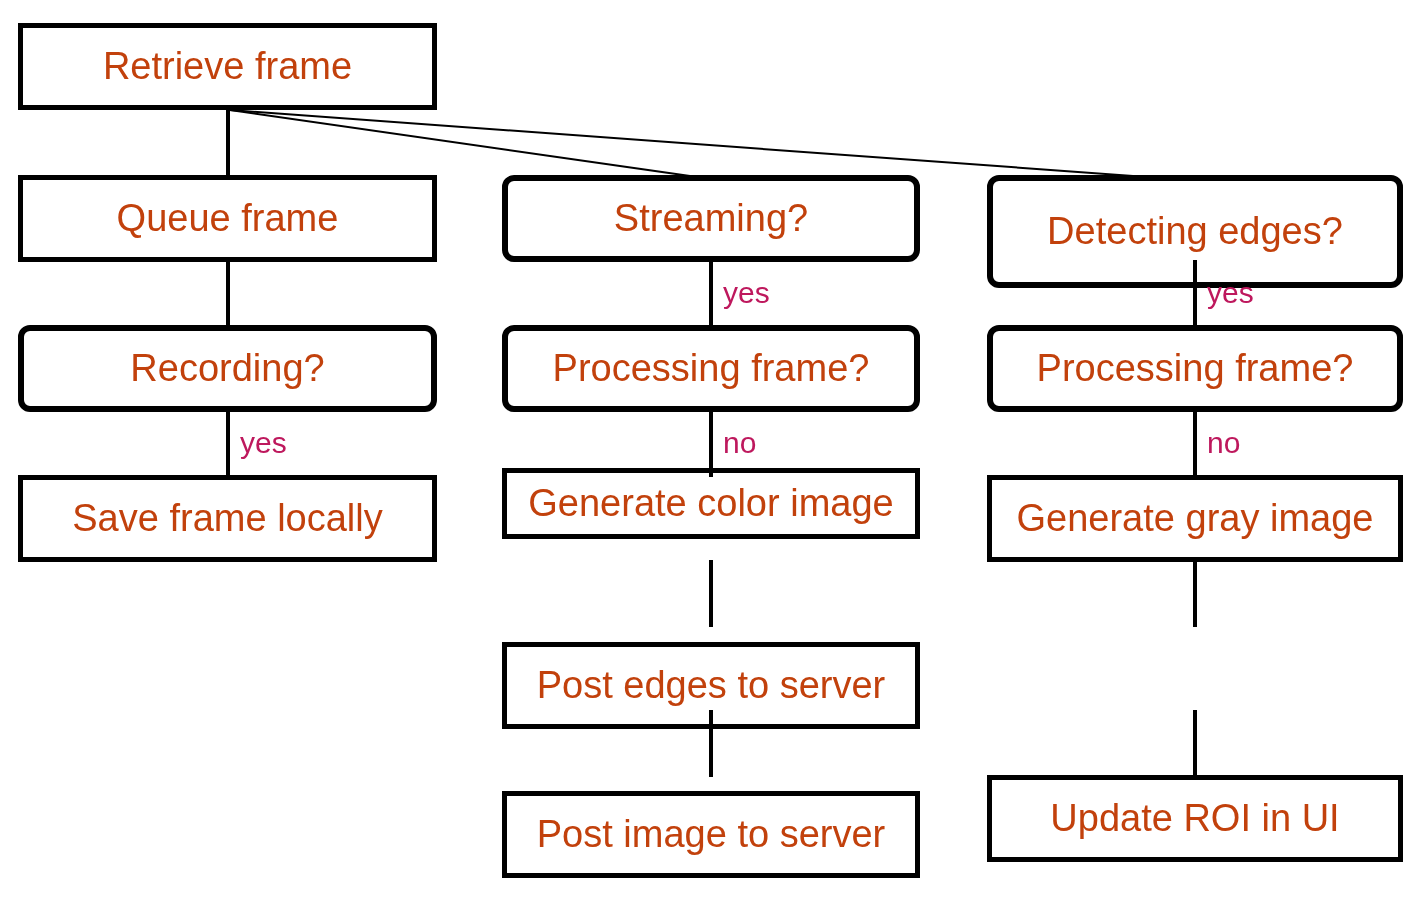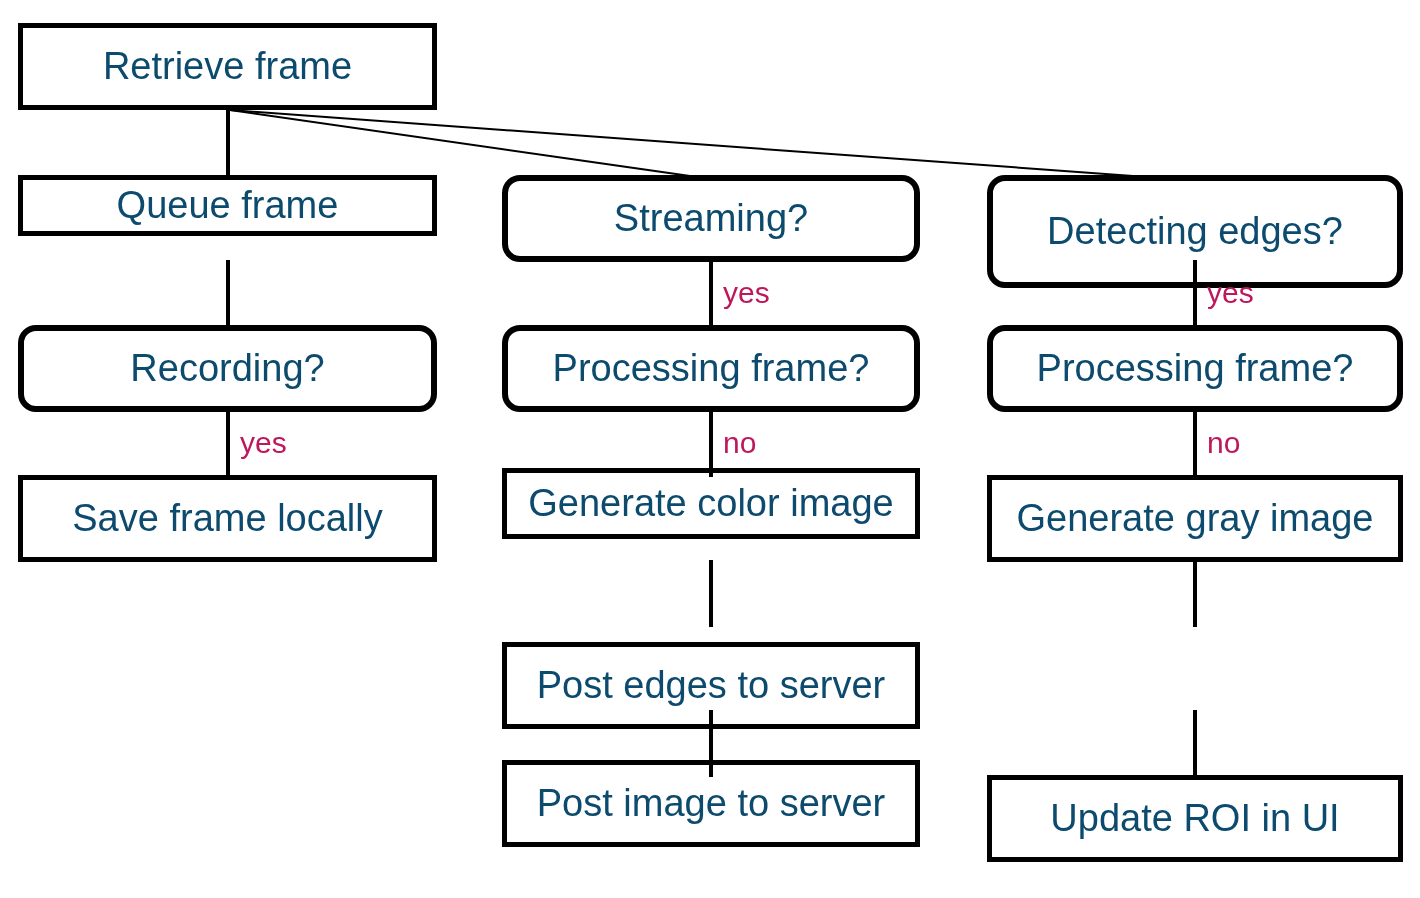--- a/index.html
+++ b/index.html
@@ -18,26 +18,26 @@
   .node {
     position: absolute;
     display: flex;
     align-items: center;
     justify-content: center;
     text-align: left;
     background: #ffffff;
     border: 5px solid #000000;
     font-size: 38px;
     line-height: 1.1;
-    color: #0c4a6e;
+    color: #c2410c;
     z-index: 2;
   }
   .node.rounded {
     border-width: 6px;
-    border-radius: 18px;
+    border-radius: 12px;
   }
   #edge-layer {
     position: absolute;
     left: 0;
     top: 0;
     width: 1420px;
     height: 898px;
     z-index: 3;
     pointer-events: none;
   }
@@ -55,35 +55,35 @@
     white-space: nowrap;
   }
 </style>
 </head>
 <body>
 
 <div id="canvas">
 
   <div class="node" style="left:18px; top:23px; width:419px; height:87px;">Retrieve frame</div>
 
-  <div class="node" style="left:18px; top:175px; width:419px; height:61px;">Queue frame</div>
+  <div class="node" style="left:18px; top:175px; width:419px; height:87px;">Queue frame</div>
 
   <div class="node rounded" style="left:18px; top:325px; width:419px; height:87px;">Recording?</div>
 
   <div class="node" style="left:18px; top:475px; width:419px; height:87px;">Save frame locally</div>
 
   <div class="node rounded" style="left:502px; top:175px; width:418px; height:87px;">Streaming?</div>
 
   <div class="node rounded" style="left:502px; top:325px; width:418px; height:87px;">Processing frame?</div>
 
   <div class="node" style="left:502px; top:468px; width:418px; height:71px;">Generate color image</div>
 
   <div class="node" style="left:502px; top:625px; width:418px; height:87px;margin-top:17px;">Post edges to server</div>
 
-  <div class="node" style="left:502px; top:760px; width:418px; height:87px;">Post image to server</div>
+  <div class="node" style="left:502px; top:791px; width:418px; height:87px;">Post image to server</div>
 
   <div class="node rounded" style="left:987px; top:175px; width:416px; height:113px;">Detecting edges?</div>
 
   <div class="node rounded" style="left:987px; top:325px; width:416px; height:87px;">Processing frame?</div>
 
   <div class="node" style="left:987px; top:475px; width:416px; height:87px;">Generate gray image</div>
 
 
   <div class="node" style="left:987px; top:775px; width:416px; height:87px;">Update ROI in UI</div>
 

